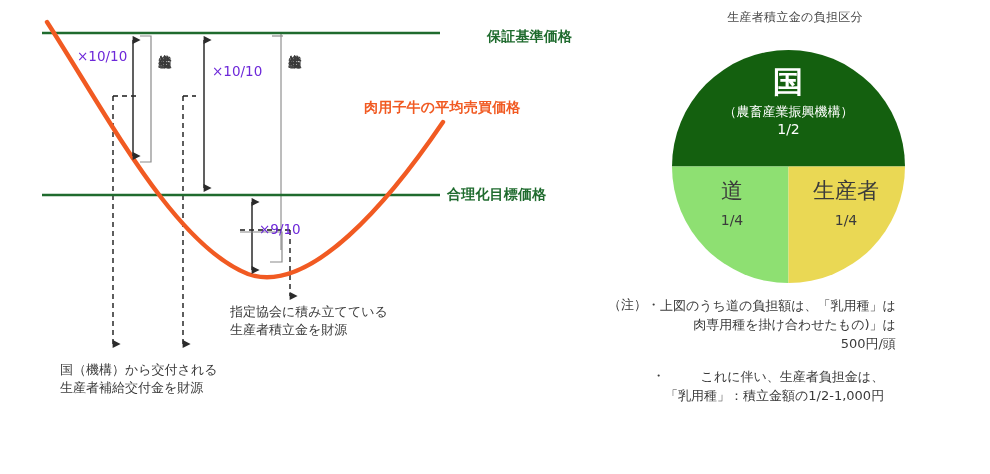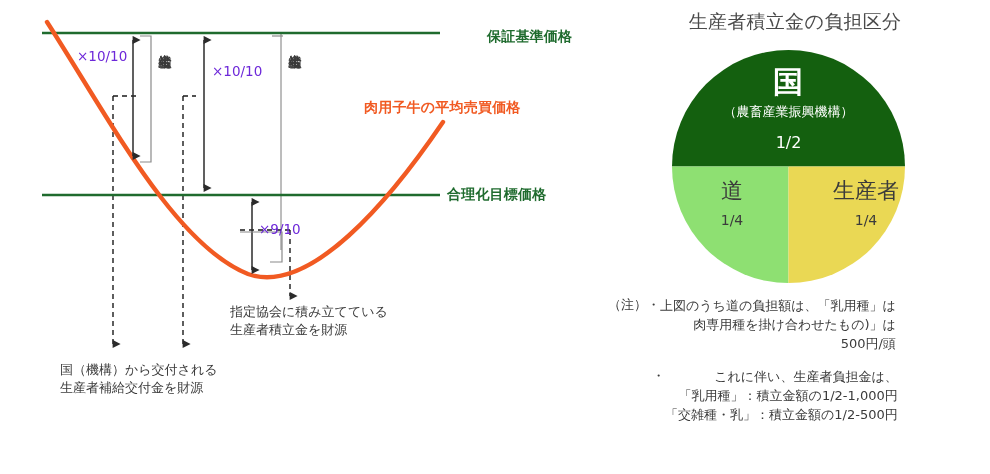--- a/index.html
+++ b/index.html
@@ -26,36 +26,36 @@
     writing-mode:vertical-rl;text-orientation:upright;
     letter-spacing:0px;line-height:1;
   }
 
   .note-left{font-size:13px;color:#3a3a3a;line-height:1.42;}
 
   
   #pie-panel{position:absolute;left:600px;top:0;width:390px;height:474px;}
   #pie-title{
     position:absolute;left:0;top:9px;width:390px;text-align:center;
-    font-size:19px;color:#4a4a4a;letter-spacing:.3px;
+    font-size:12px;color:#4a4a4a;letter-spacing:.3px;
   }
   #pie-wrap{position:absolute;left:72px;top:50px;width:233px;height:233px;}
   #pie-wrap svg{position:absolute;left:0;top:0;}
   .slice-text{position:absolute;text-align:center;line-height:1.22;}
 
   #kuni-block{left:0;top:14px;width:233px;color:#ffffff;}
   #kuni-main{font-size:30px;font-weight:bold;letter-spacing:1px;}
   #kuni-sub{font-size:13px;margin-top:3px;}
-  #kuni-frac{font-size:16px;margin-top:14px;}
+  #kuni-frac{font-size:14px;margin-top:2px;}
 
   #do-block{left:4px;top:128px;width:112px;color:#3b3b3b;}
   #do-main{font-size:22px;}
   #do-frac{font-size:14px;margin-top:7px;}
 
-  #seisan-block{left:118px;top:128px;width:112px;color:#3b3b3b;padding-left:20px;}
+  #seisan-block{left:118px;top:128px;width:112px;color:#3b3b3b;}
   #seisan-main{font-size:22px;}
   #seisan-frac{font-size:14px;margin-top:7px;}
 
   #notes{position:absolute;left:8px;top:296px;width:380px;font-size:13px;color:#3a3a3a;}
   .note-row{display:flex;align-items:flex-start;}
   .note-marker{flex:0 0 auto;white-space:nowrap;}
   .note-body{line-height:1.48;}
   .note-block-2{margin-top:13px;padding-left:44px;}
   .note-line{white-space:nowrap;text-align:right;}
 </style>
@@ -179,19 +179,18 @@
           <div class="note-line">肉専用種を掛け合わせたもの)」は</div>
           <div class="note-line">500円/頭</div>
         </span>
       </div>
 
       <div class="note-row note-block-2">
         <span class="note-marker">・</span>
         <span class="note-body">
           <div class="note-line">これに伴い、生産者負担金は、</div>
           <div class="note-line">「乳用種」：積立金額の1/2-1,000円</div>
-          <div class="note-line">「交雑種・乳」：積立金額の1/2-500円</div>
         </span>
       </div>
     </div>
   </div>
 
 </div>
 
 </body></html>

